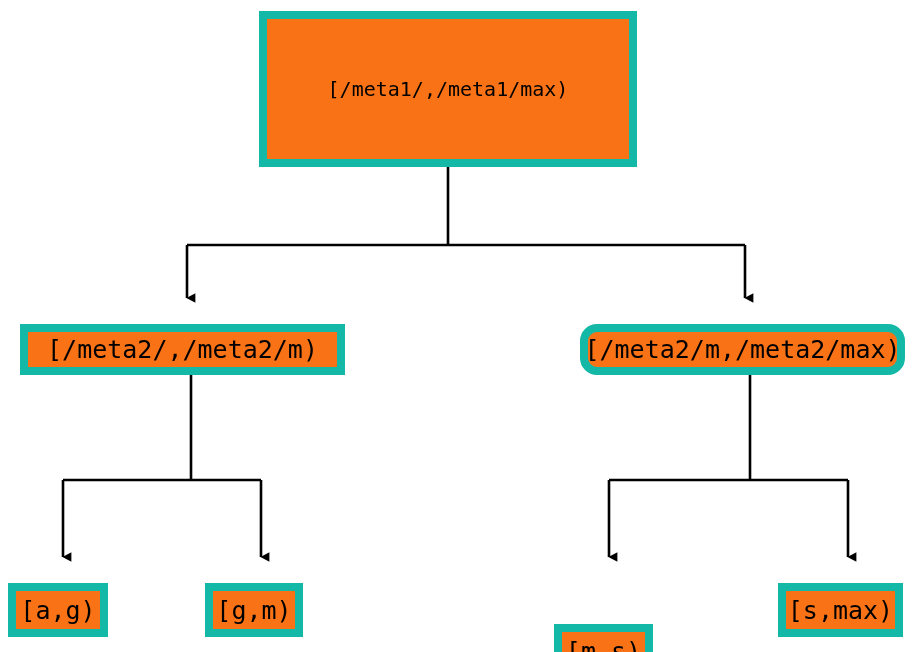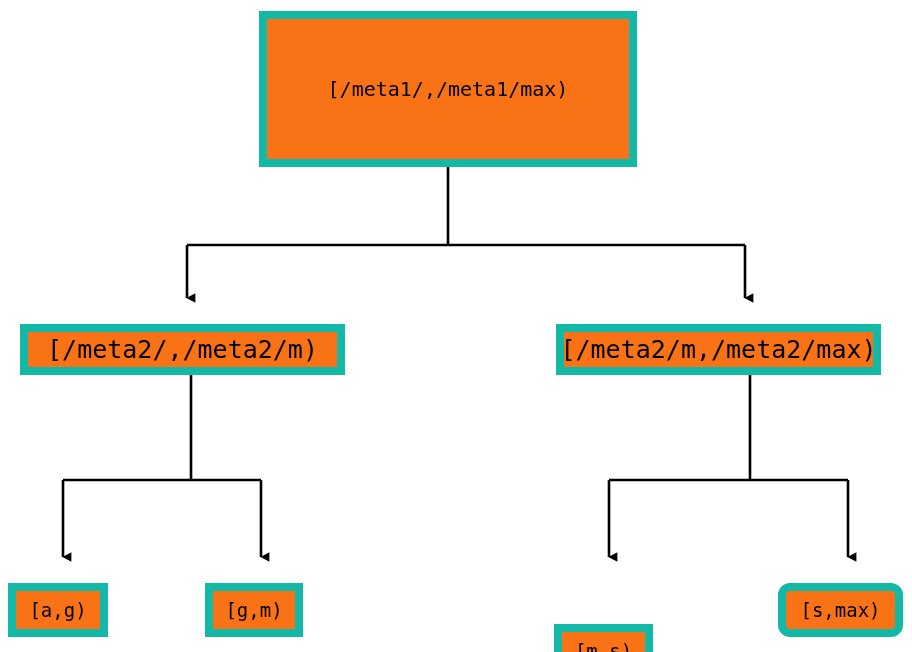--- a/index.html
+++ b/index.html
@@ -46,30 +46,30 @@
     height: 156px;
     font-size: 20px;
   }
   .node-l2 {
     top: 324px;
     width: 325px;
     height: 51px;
     font-size: 25px;
   }
   .node-l2-left  { left: 20px; }
-  .node-l2-right { left: 556px; }
+  .node-l2-right { left: 580px; border-radius: 17px; }
   .node-leaf {
     top: 583px;
     height: 54px;
-    font-size: 19px;
+    font-size: 25px;
   }
   .leaf-1 { left: 8px;   width: 100px; }
   .leaf-2 { left: 205px; width: 98px;  }
   .leaf-3 { left: 554px; width: 99px; margin-top: 41px;  }
-  .leaf-4 { left: 778px; width: 125px; border-radius: 12px; }
+  .leaf-4 { left: 778px; width: 125px; }
 </style>
 </head>
 <body>
 
 <div id="canvas">
 
   <svg class="edge-layer" viewBox="0 0 912 652" width="912" height="652">
     <defs>
       <marker id="arrow-down" markerWidth="10" markerHeight="10" refX="5" refY="9" orient="auto" markerUnits="userSpaceOnUse">
         <path d="M 0.3 0.6 L 9.7 0.6 L 5 9.6 Z" fill="#000000"></path>

